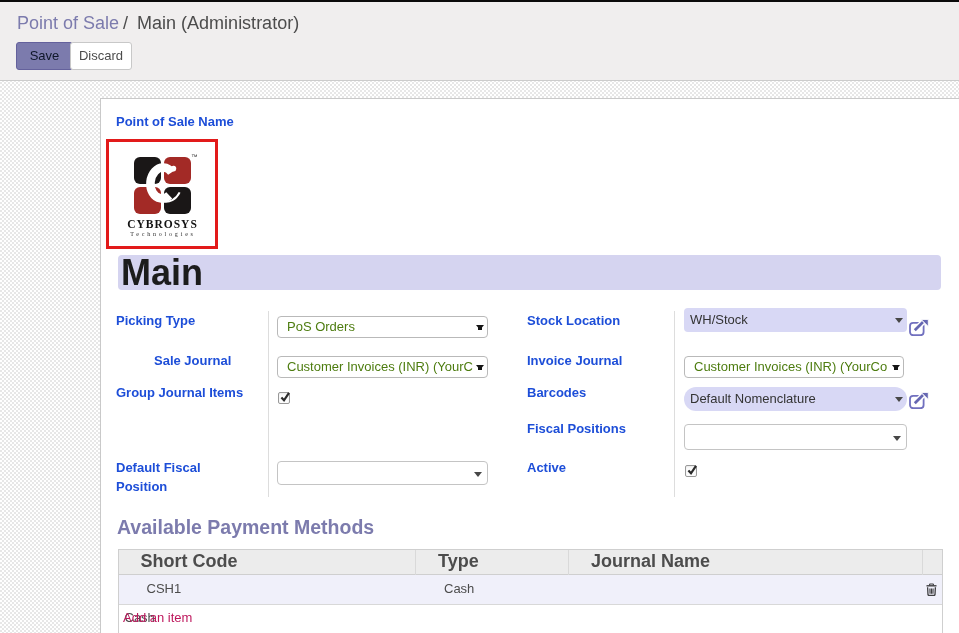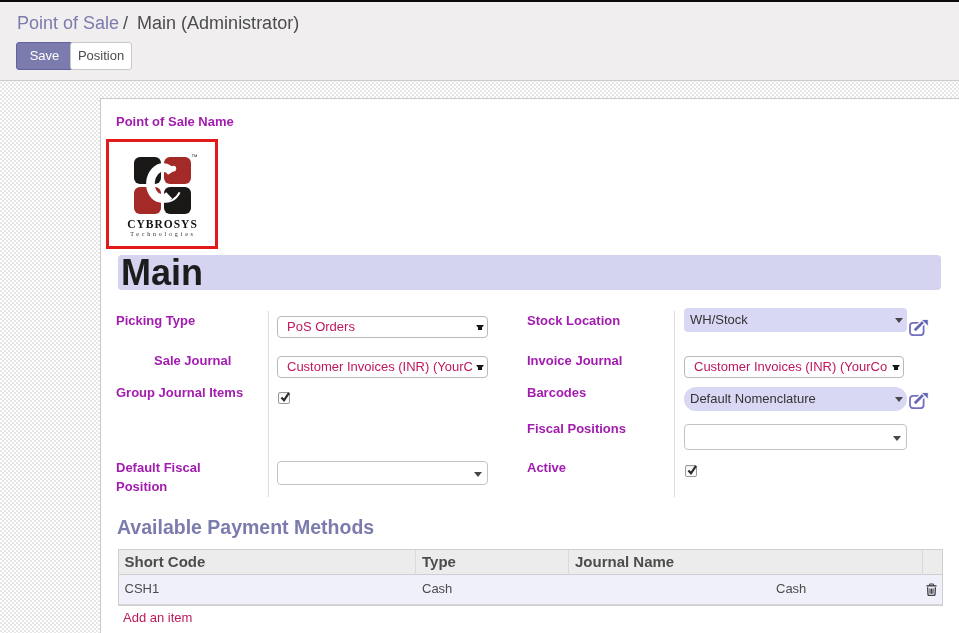--- a/index.html
+++ b/index.html
@@ -11,51 +11,51 @@
   background-size:4px 4px;
   position:relative;
 }
 .abs { position:absolute; }
 #topbar { left:0; top:0; width:959px; height:2px; background:#0b0b0b; }
 #header { left:0; top:2px; width:959px; height:79px; background:#f0eeee; border-bottom:1px solid #cccccc; }
 #crumb { left:17px; top:13px; font-size:18px; color:#4c4c4c; }
 #crumb a { color:#7c7bad; text-decoration:none; }
 #crumb .sep { color:#4c4c4c; padding:0 4px; }
 .btn { top:42px; height:28px; border-radius:3px; font-size:13px; line-height:26px; text-align:center; }
-#save { left:16px; width:57px; background:#7c7bad; border:1px solid #64619c; color:#ffffff; }
+#save { left:16px; width:57px; background:#7c7bad; border:1px solid #64619c; color:#0f172a; }
 #discard { left:70px; width:62px; background:#fff; border:1px solid #c8c8c8; color:#4c4c4c; }
 #sheet { left:100px; top:98px; width:860px; height:560px; background:#fff; border:1px solid #c9c9c9; border-right:0; }
-.lbl { font-weight:bold; font-size:13px; color:#a21caf; line-height:15px; }
+.lbl { font-weight:bold; font-size:13px; color:#1d4ed8; line-height:15px; }
 .vline { width:1px; background:#dddddd; }
-.sel { height:22px; background:#fff; border:1px solid #b9b9b9; border-radius:4px; font-size:13px; color:#be185d; line-height:20px; padding-left:9px; white-space:nowrap; overflow:hidden; }
+.sel { height:22px; background:#fff; border:1px solid #b9b9b9; border-radius:4px; font-size:13px; color:#4d7c0f; line-height:20px; padding-left:9px; white-space:nowrap; overflow:hidden; }
 .m2o { height:24px; border-radius:4px; font-size:13px; color:#333; line-height:24px; padding-left:6px; white-space:nowrap; }
 .m2o.lav { background:#d8d8f5; }
 .m2o.white { background:#fff; border:1px solid #c4c4c4; line-height:22px; }
 .caret-sel { position:absolute; width:0; height:0; border-left:4px solid transparent; border-right:4px solid transparent; border-top:5px solid #151515; }
 .caret-sel:after { content:""; position:absolute; left:-1.75px; top:-2.5px; width:3.5px; height:3px; background:#151515; }
 .caret-m2o { position:absolute; width:0; height:0; border-left:4.5px solid transparent; border-right:4.5px solid transparent; border-top:5px solid #474747; }
 .cb { width:12px; height:12px; border:1px solid #999; border-radius:2px; background:#fcfcfc; box-shadow:inset 0 1px 2px rgba(0,0,0,0.08); }
 .cb svg { position:absolute; left:0px; top:-1.5px; }
 #payhdr { left:117px; top:516px; font-size:19.5px; font-weight:bold; color:#7c7bad; }
 #tbl { left:117.5px; top:548.5px; width:825.5px; border:1px solid #cfcfcf; }
 #thead { height:25px; background:#ececec; border-bottom:1px solid #cfcfcf; }
-#thead .c { float:left; height:25px; font-weight:bold; font-size:15px; color:#4c4c4c; line-height:23px; padding-left:6px; border-right:1px solid #d9d9d9; }
+#thead .c { float:left; height:25px; font-weight:bold; font-size:18px; color:#4c4c4c; line-height:23px; padding-left:22px; border-right:1px solid #d9d9d9; }
 #trow { height:30px; background:#f0f0fa; border-bottom:1px solid #d8d8d8; }
 #trow .c { float:left; height:29px; font-size:13px; color:#4c4c4c; line-height:28px; padding-left:6px; }
 #additem { left:123px; top:610px; font-size:13px; color:#be185d; }
 #logo { left:106px; top:139px; width:112px; height:110px; border:3px solid #e21a1a; background:#fff; }
 #mainbox { left:118px; top:255px; width:823px; height:35px; background:#d5d4f0; border-radius:4px; font-size:36px; font-weight:bold; color:#1c1c1c; line-height:35px; padding-left:3px; }
 </style>
 </head>
 <body>
 <div class="abs" id="topbar"></div>
 <div class="abs" id="header"></div>
 <div class="abs" id="crumb"><a>Point of Sale</a><span class="sep">/</span><span>&nbsp;Main (Administrator)</span></div>
 <div class="abs btn" id="save">Save</div>
-<div class="abs btn" id="discard">Position</div>
+<div class="abs btn" id="discard">Discard</div>
 <div class="abs" id="sheet"></div>
 
 <div class="abs lbl" style="left:116px; top:114px;">Point of Sale Name</div>
 
 <div class="abs" id="logo">
 <svg width="92" height="90" viewBox="0 0 92 90" style="position:absolute;left:7px;top:8px;">
   <rect x="18" y="7" width="27" height="27" rx="6" fill="#1a1717"></rect>
   <rect x="48" y="7" width="27" height="27" rx="6" fill="#a32a26"></rect>
   <rect x="18" y="37" width="27" height="27" rx="6" fill="#a32a26"></rect>
   <rect x="48" y="37" width="27" height="27" rx="6" fill="#1a1717"></rect>

